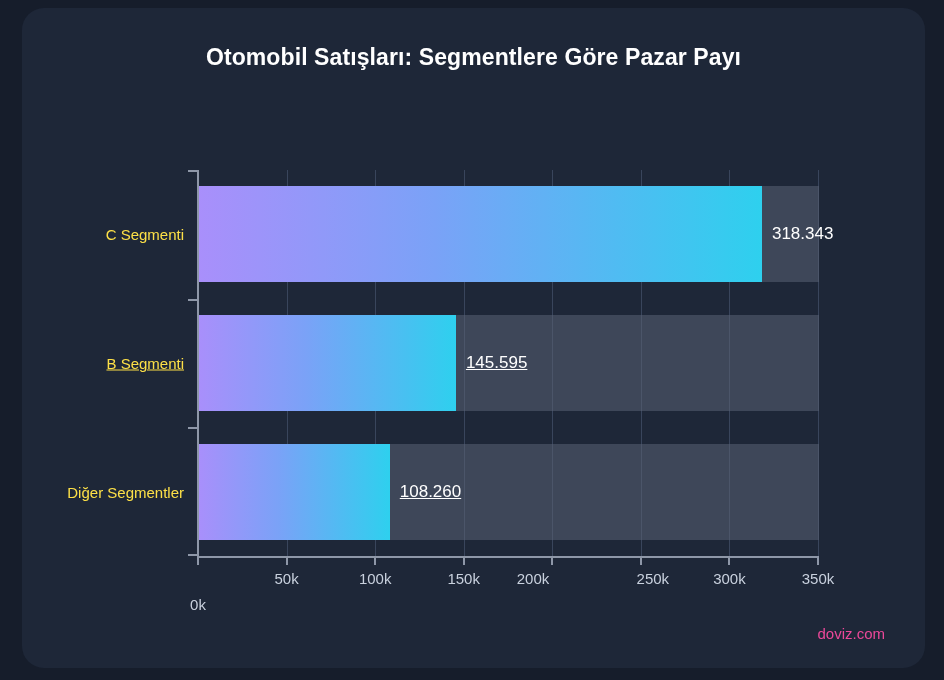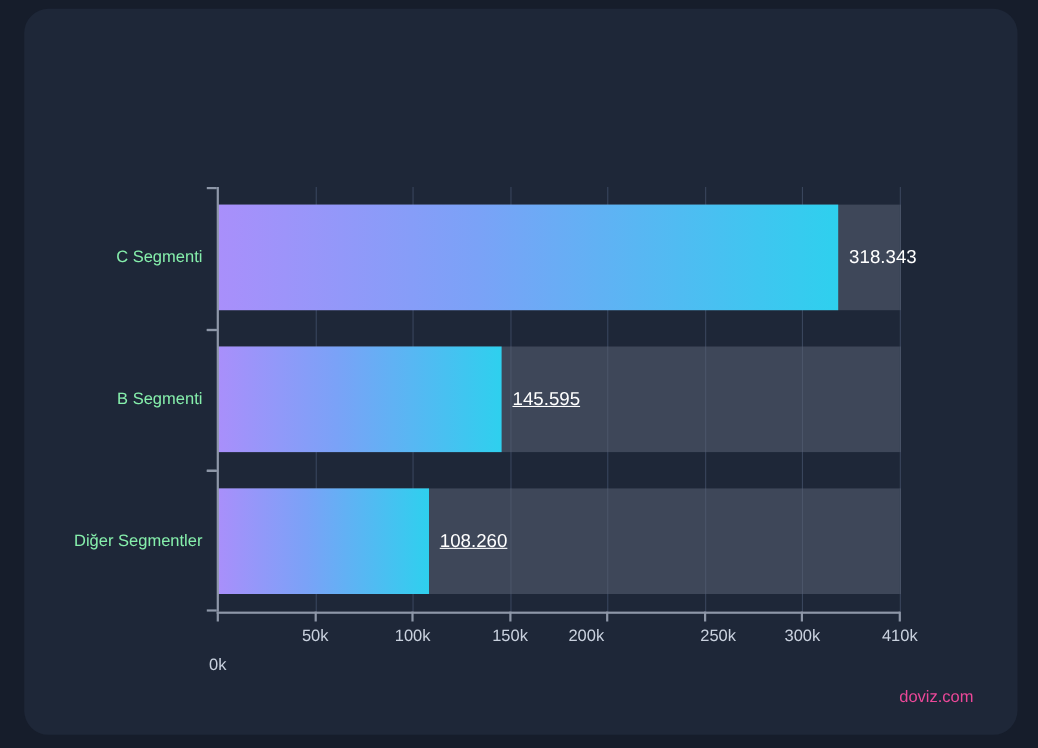--- a/index.html
+++ b/index.html
@@ -105,21 +105,21 @@
     transform: translateY(-50%);
     color: #ffffff;
     font-size: 17px;
     white-space: nowrap;
   }
 
   
   .cat-label {
     position: absolute;
     right: 14px;
-    color: #86efac;
+    color: #fde047;
     font-size: 15px;
     white-space: nowrap;
     text-align: right;
     transform: translateY(-50%);
   }
   #cat-labels {
     position: absolute;
     left: -200px;
     top: 0;
     width: 200px;
@@ -157,20 +157,21 @@
     bottom: 26px;
     color: #ec4899;
     font-size: 15px;
   }
 </style>
 </head>
 <body>
 
 <div id="card">
 
+  <div id="chart-title">Otomobil Satışları: Segmentlere Göre Pazar Payı</div>
 
   <div id="plot">
 
     <div id="gridlines">
         <div class="gridline" style="left: 88.5714px;"></div>
         <div class="gridline" style="left: 177.143px;"></div>
         <div class="gridline" style="left: 265.714px;"></div>
         <div class="gridline" style="left: 354.286px;"></div>
         <div class="gridline" style="left: 442.857px;"></div>
         <div class="gridline" style="left: 531.429px;"></div>
@@ -223,40 +224,40 @@
     <div id="y-ticks">
         <div class="y-tick" style="top: 0px;"></div>
         <div class="y-tick" style="top: 128.667px;"></div>
         <div class="y-tick" style="top: 128.667px;"></div>
         <div class="y-tick" style="top: 257.333px;"></div>
         <div class="y-tick" style="top: 257.333px;"></div>
         <div class="y-tick" style="top: 384px;"></div>
       </div>
     <div id="cat-labels">
         <div class="cat-label" style="top: 64.3333px;">C Segmenti</div>
-        <div class="cat-label" style="top: 193px;">B Segmenti</div>
+        <div class="cat-label" style="top: 193px; text-decoration: underline;">B Segmenti</div>
         <div class="cat-label" style="top: 321.667px;">Diğer Segmentler</div>
       </div>
 
     <div id="x-axis-spine"></div>
     <div id="x-axis">
         <div class="x-tick" style="left: -1px;"></div>
         <div class="x-label" style="left: 0px; margin-top: 26px;">0k</div>
         <div class="x-tick" style="left: 87.5714px;"></div>
         <div class="x-label" style="left: 88.5714px;">50k</div>
         <div class="x-tick" style="left: 176.143px;"></div>
         <div class="x-label" style="left: 177.143px;">100k</div>
         <div class="x-tick" style="left: 264.714px;"></div>
         <div class="x-label" style="left: 265.714px;">150k</div>
         <div class="x-tick" style="left: 353.286px;"></div>
         <div class="x-label" style="left: 335px;">200k</div>
         <div class="x-tick" style="left: 441.857px;"></div>
         <div class="x-label" style="left: 442.857px; margin-left: 12px;">250k</div>
         <div class="x-tick" style="left: 530.429px;"></div>
         <div class="x-label" style="left: 531.429px;">300k</div>
         <div class="x-tick" style="left: 619px;"></div>
-        <div class="x-label" style="left: 620px;">410k</div>
+        <div class="x-label" style="left: 620px;">350k</div>
       </div>
 
   </div>
 
   <div id="watermark">doviz.com</div>
 </div>
 
 </body></html>

